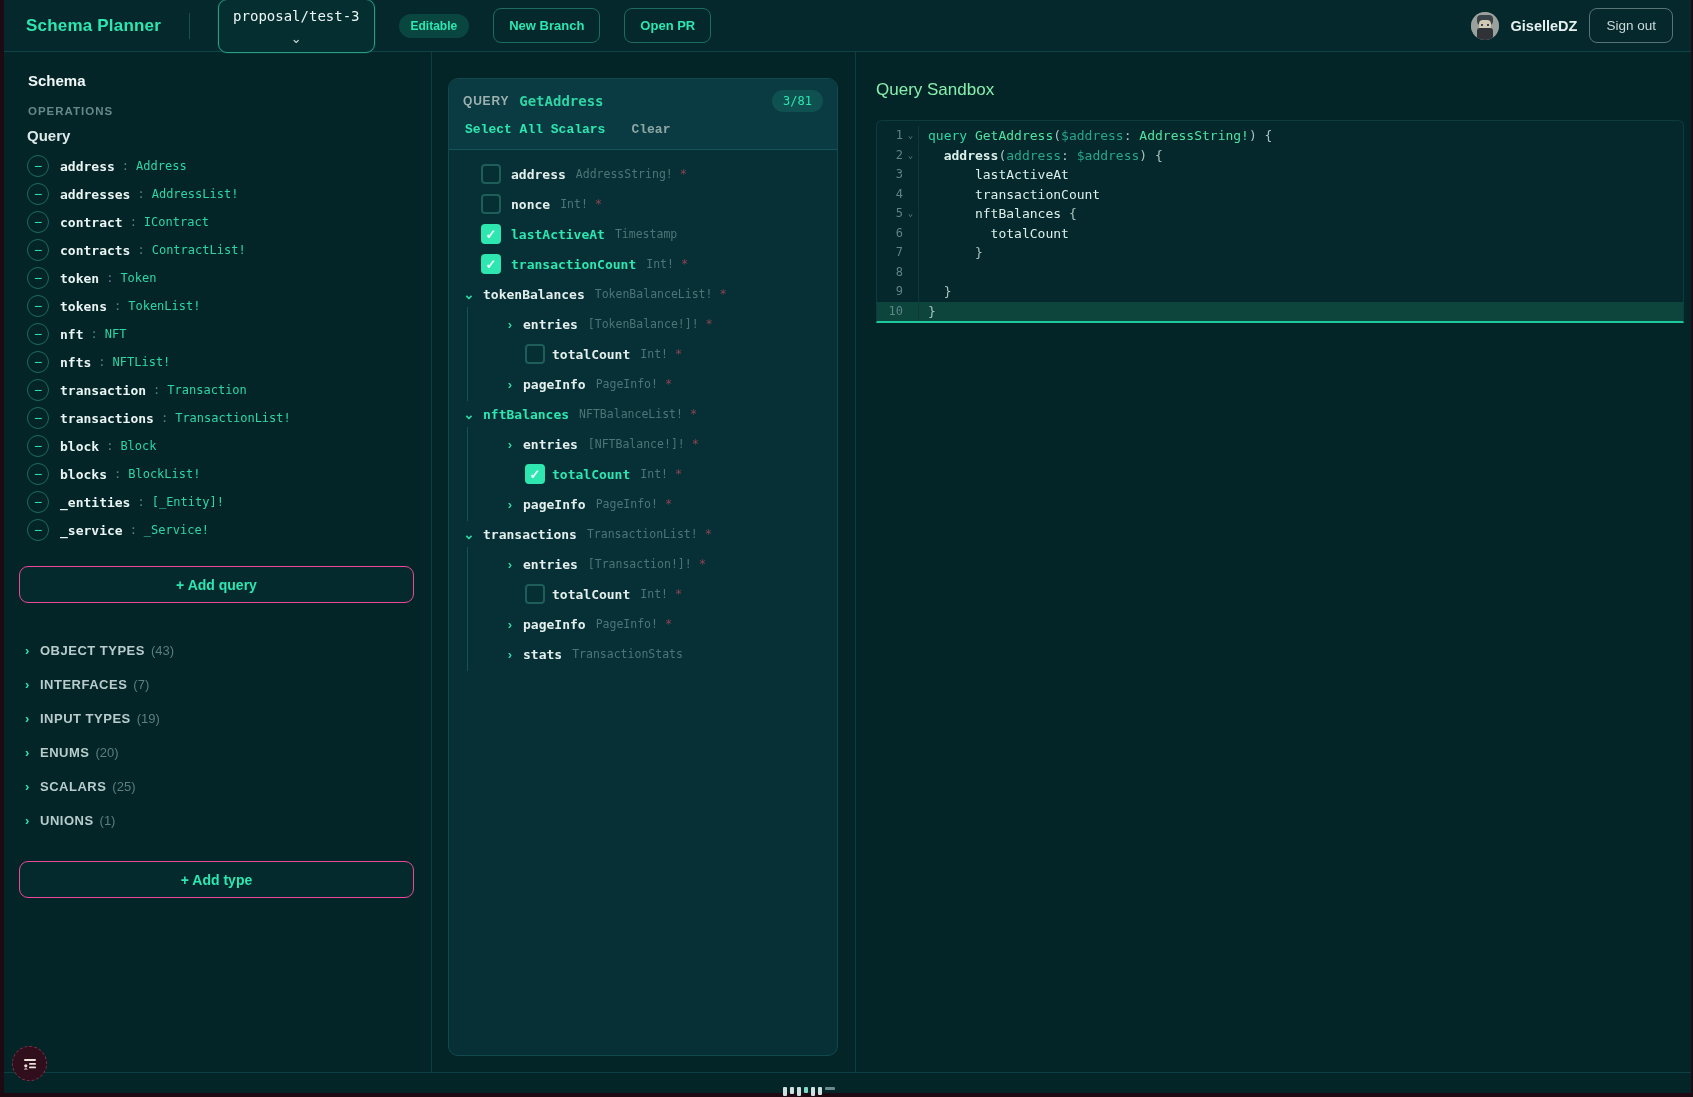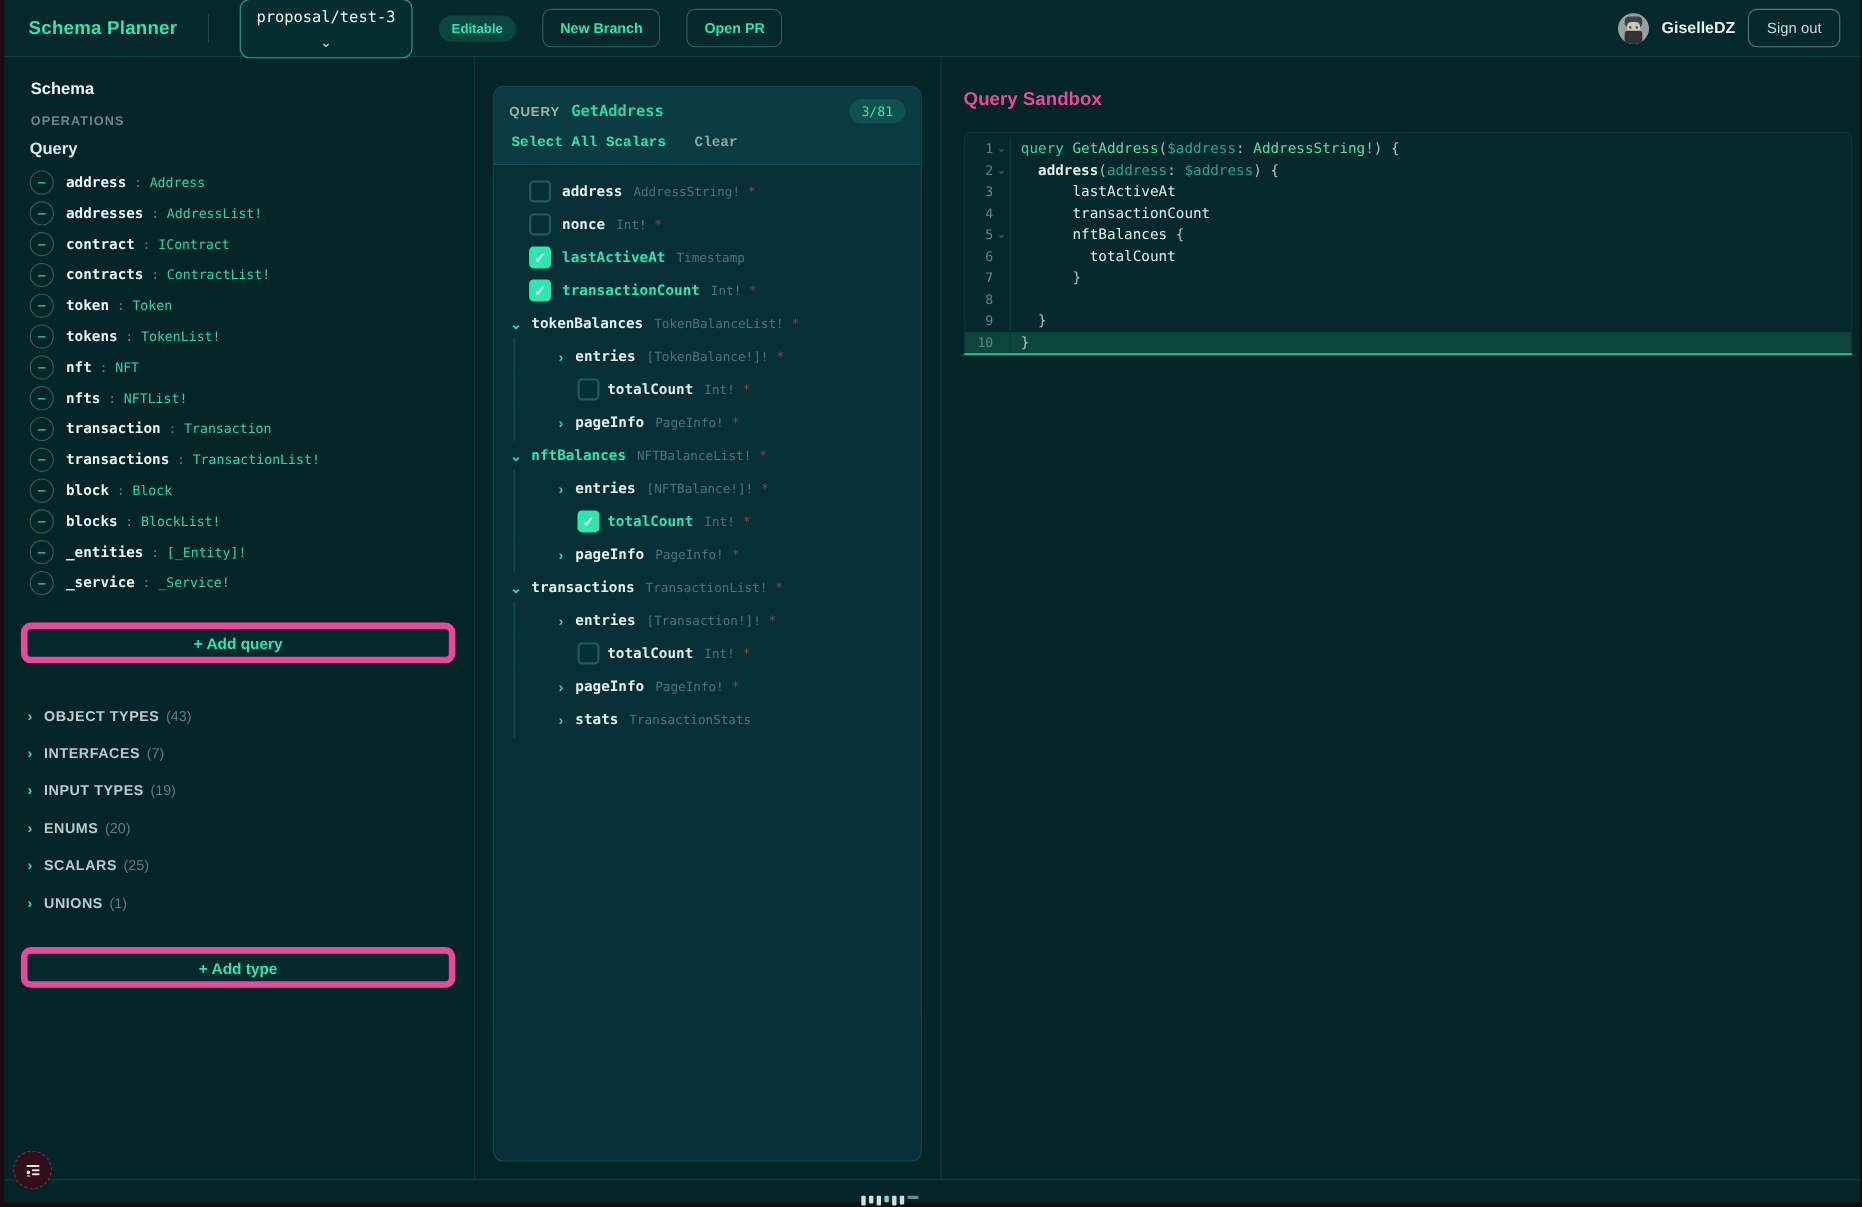--- a/index.html
+++ b/index.html
@@ -50,21 +50,21 @@
   .ops-label { font-size:11.5px; font-weight:700; color:#67898c; letter-spacing:1px; margin:0 0 10px 9px; }
   .query-label { font-size:15px; font-weight:700; color:#dce9e8; margin:0 0 8px 8px; }
   .sfield { display:flex; align-items:center; height:28px; padding-left:8px; cursor:pointer; }
   .minus-icon { width:22px; height:22px; border-radius:50%; border:1.5px solid #1d6b5f;
        color:#2ee6b0; font-size:14px; display:flex; align-items:center; justify-content:center;
        flex:0 0 22px; margin-right:11px; }
   .sfield-name { font-family:"DejaVu Sans Mono", monospace; font-size:13px; font-weight:700; color:#eaf4f2; }
   .sfield-colon { color:#5d7d80; font-family:"DejaVu Sans Mono", monospace; font-size:12px; margin:0 7px; }
   .sfield-type { font-family:"DejaVu Sans Mono", monospace; font-size:12px; color:#2fd6a5; }
   .add-btn { display:block; width:395px; margin:22px 0 0 0; height:37px; background:rgba(9,52,56,.35);
-       border:6px solid #ec4899; border-radius:9px; color:#2ee6b0; font-size:14px; font-weight:600;
+       border:1px solid #ec4899; border-radius:9px; color:#2ee6b0; font-size:14px; font-weight:600;
        cursor:pointer; font-family:"Liberation Sans", sans-serif; }
   .type-sections { margin-top:30px; }
   .tsec { display:flex; align-items:center; height:34px; padding-left:6px; cursor:pointer; }
   .tsec .chev { color:#2ee6b0; font-size:13px; font-weight:700; width:15px; }
   .tsec .lbl { font-size:13px; font-weight:700; color:#b9cccb; letter-spacing:.5px; margin-right:6px; }
   .tsec .cnt { font-size:13px; color:#5d7d80; }
   .add-type-btn { margin-top:24px; }
 
   
   .fieldcard { width:390px; height:978px; background:#063036; border:1px solid #12494f;
@@ -91,21 +91,21 @@
   .ttype { font-family:"DejaVu Sans Mono", monospace; font-size:11.5px; color:#4d7478; margin-left:10px; }
   .treq { font-family:"DejaVu Sans Mono", monospace; font-size:12px; color:#8a4350; margin-left:7px; }
   
   .ind-grp  { padding-left:0; }
   .ind-cb   { padding-left:19px; }   .ind-cb .tname   { margin-left:10px; }
   .ind-sub  { padding-left:41px; }   .ind-sub .tname  { margin-left:6px; }
   .ind-subcb{ padding-left:63px; }   .ind-subcb .tname{ margin-left:7px; }
   .ind-grp .tname { margin-left:7px; }
 
   
-  .sandbox-title { font-size:17px; font-weight:700; color:#ec4899; margin:2px 0 20px 0; }
+  .sandbox-title { font-size:17px; font-weight:400; color:#86efac; margin:2px 0 20px 0; }
   .editor { width:808px; background:#04282b; border:1px solid #0d3c40; border-radius:6px 6px 0 0;
        padding-top:5px; font-family:"DejaVu Sans Mono", monospace; font-size:13px;
        border-bottom:2px solid #1ec9a0; }
   .cl { display:flex; height:19.5px; line-height:19.5px; }
   .cl .num { width:26px; text-align:right; color:#5d8487; font-size:12px; flex:0 0 26px; }
   .cl .fold { width:15px; text-align:center; color:#5d8487; font-size:9px; flex:0 0 15px; }
   .cl .codetext { border-left:1px solid #0d393d; padding-left:9px; flex:1; white-space:pre; }
   .cl.active { background:#0d453d; }
   .seg-k { color:#2fd6a5; } .seg-n { color:#52e2a0; } .seg-v { color:#27a68d; }
   .seg-t2{ color:#52e2a0; } .seg-p { color:#a9c2c0; } .seg-pl{ color:#dcefeb; }

